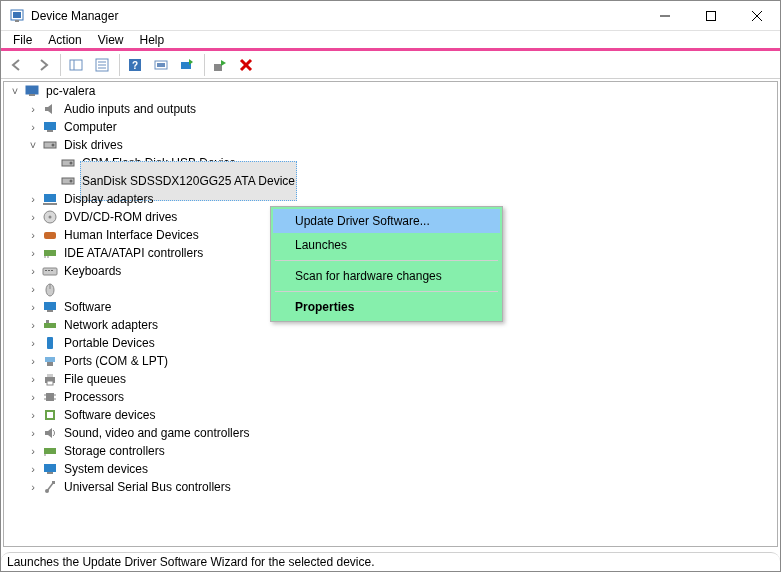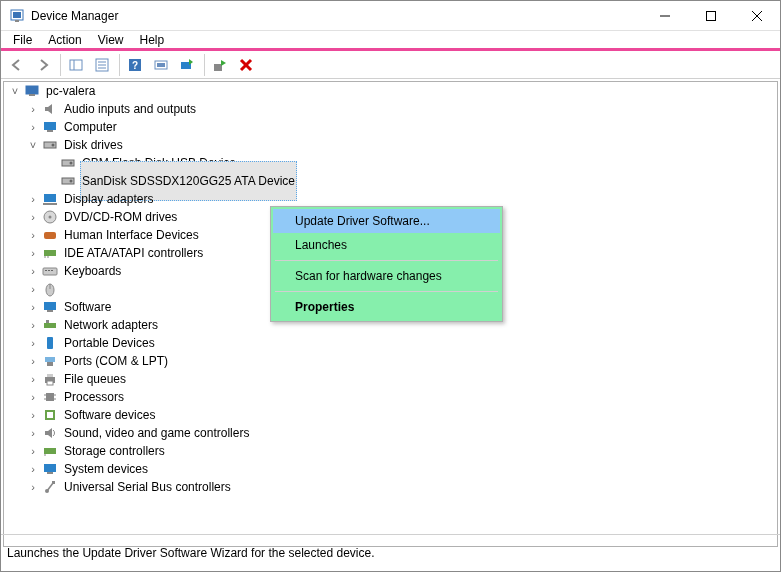--- a/index.html
+++ b/index.html
@@ -54,24 +54,24 @@
   }
   .tree ul { list-style:none; margin:0; padding:0 0 0 18px; }
   .tree > ul { padding-left:4px; }
   .tree li { white-space:nowrap; }
   .row { display:flex; align-items:center; height:18px; gap:2px; padding-right:6px;}
   .exp { width:14px; text-align:center; color:#666; font-size:11px; user-select:none;}
   .node-icon { width:16px;height:16px; display:inline-flex;align-items:center;justify-content:center; margin-right:2px;}
   .node-label { padding:0 2px; }
   .selected .node-label { background:#e5e5e5; border:1px dotted #5aa7e8; padding:12px 1px;}
   .statusbar {
-    position:absolute; left:0; right:0; bottom:0; height:37px;
+    position:absolute; left:0; right:0; bottom:0; height:19px;
     border-top:1px solid #d0d0d0;
     display:flex; align-items:center; padding:0 6px;
-    font-size:12px; color:#000;
+    font-size:12px; color:#000;border-radius:9px;
   }
   .context-menu {
     position:absolute;
     left:269px; top:185px;
     width:233px;
     background:#86efac;
     border:1px solid #b0b0b0;
     box-shadow:2px 2px 4px rgba(0,0,0,0.25);
     padding:2px;
     margin-top:20px;

